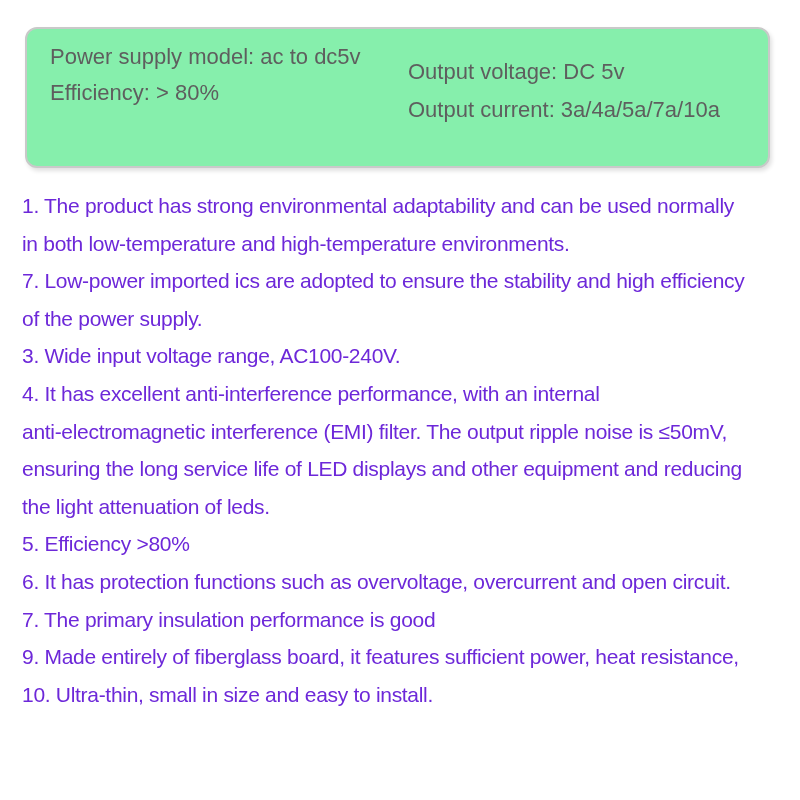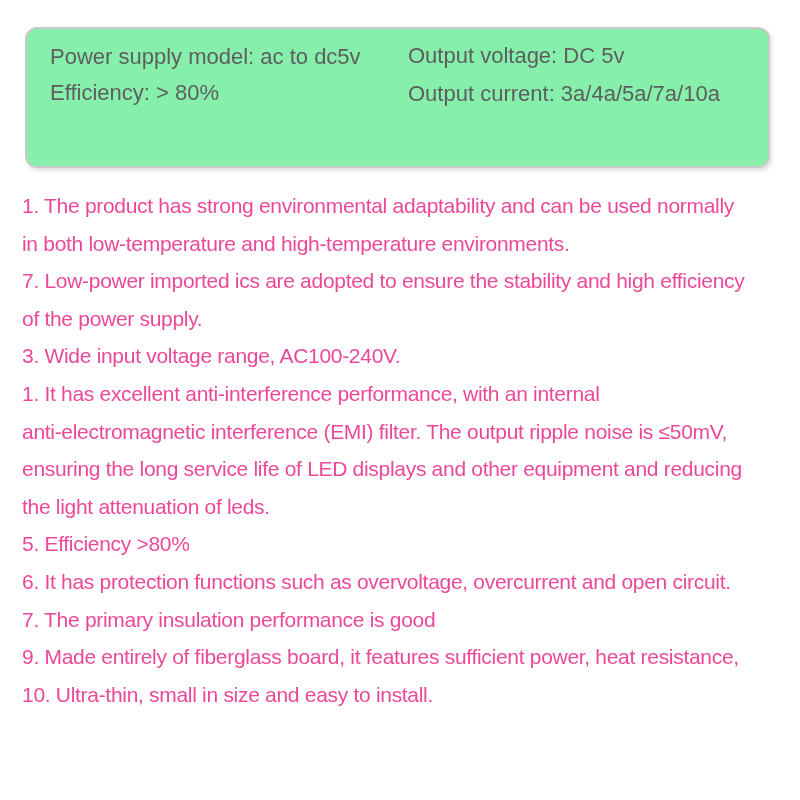--- a/index.html
+++ b/index.html
@@ -36,33 +36,33 @@
     box-sizing: border-box;
     white-space: nowrap;
   }
   .spec-col.left {
     width: 381px;
     padding: 10px 0 0 23px;
     line-height: 35.5px;
   }
   .spec-col.right {
     flex: 1;
-    padding: 8px 0 0 0;
+    padding: 24px 0 0 0;
     line-height: 38px;
   }
   .spec-line { white-space: nowrap; }
   .features {
     position: absolute;
     left: 22px;
     top: 187px;
     width: 778px;
     font-size: 21px;
     line-height: 37.6px;
     letter-spacing: -0.3px;
-    color: #ec4899;
+    color: #6d28d9;
   }
   .fline { white-space: nowrap; }
 </style>
 </head>
 <body>
 
 <div class="page">
 
   <div class="spec-box">
     <div class="spec-col left">
@@ -74,21 +74,21 @@
       <div class="spec-line">Output current: 3a/4a/5a/7a/10a</div>
     </div>
   </div>
 
   <div class="features">
     <div class="fline">1. The product has strong environmental adaptability and can be used normally</div>
     <div class="fline">in both low-temperature and high-temperature environments.</div>
     <div class="fline">7. Low-power imported ics are adopted to ensure the stability and high efficiency</div>
     <div class="fline">of the power supply.</div>
     <div class="fline">3. Wide input voltage range, AC100-240V.</div>
-    <div class="fline">1. It has excellent anti-interference performance, with an internal</div>
+    <div class="fline">4. It has excellent anti-interference performance, with an internal</div>
     <div class="fline">anti-electromagnetic interference (EMI) filter. The output ripple noise is ≤50mV,</div>
     <div class="fline">ensuring the long service life of LED displays and other equipment and reducing</div>
     <div class="fline">the light attenuation of leds.</div>
     <div class="fline">5. Efficiency &gt;80%</div>
     <div class="fline">6. It has protection functions such as overvoltage, overcurrent and open circuit.</div>
     <div class="fline">7. The primary insulation performance is good</div>
     <div class="fline">9. Made entirely of fiberglass board, it features sufficient power, heat resistance,</div>
     <div class="fline">10. Ultra-thin, small in size and easy to install.</div>
   </div>
 

